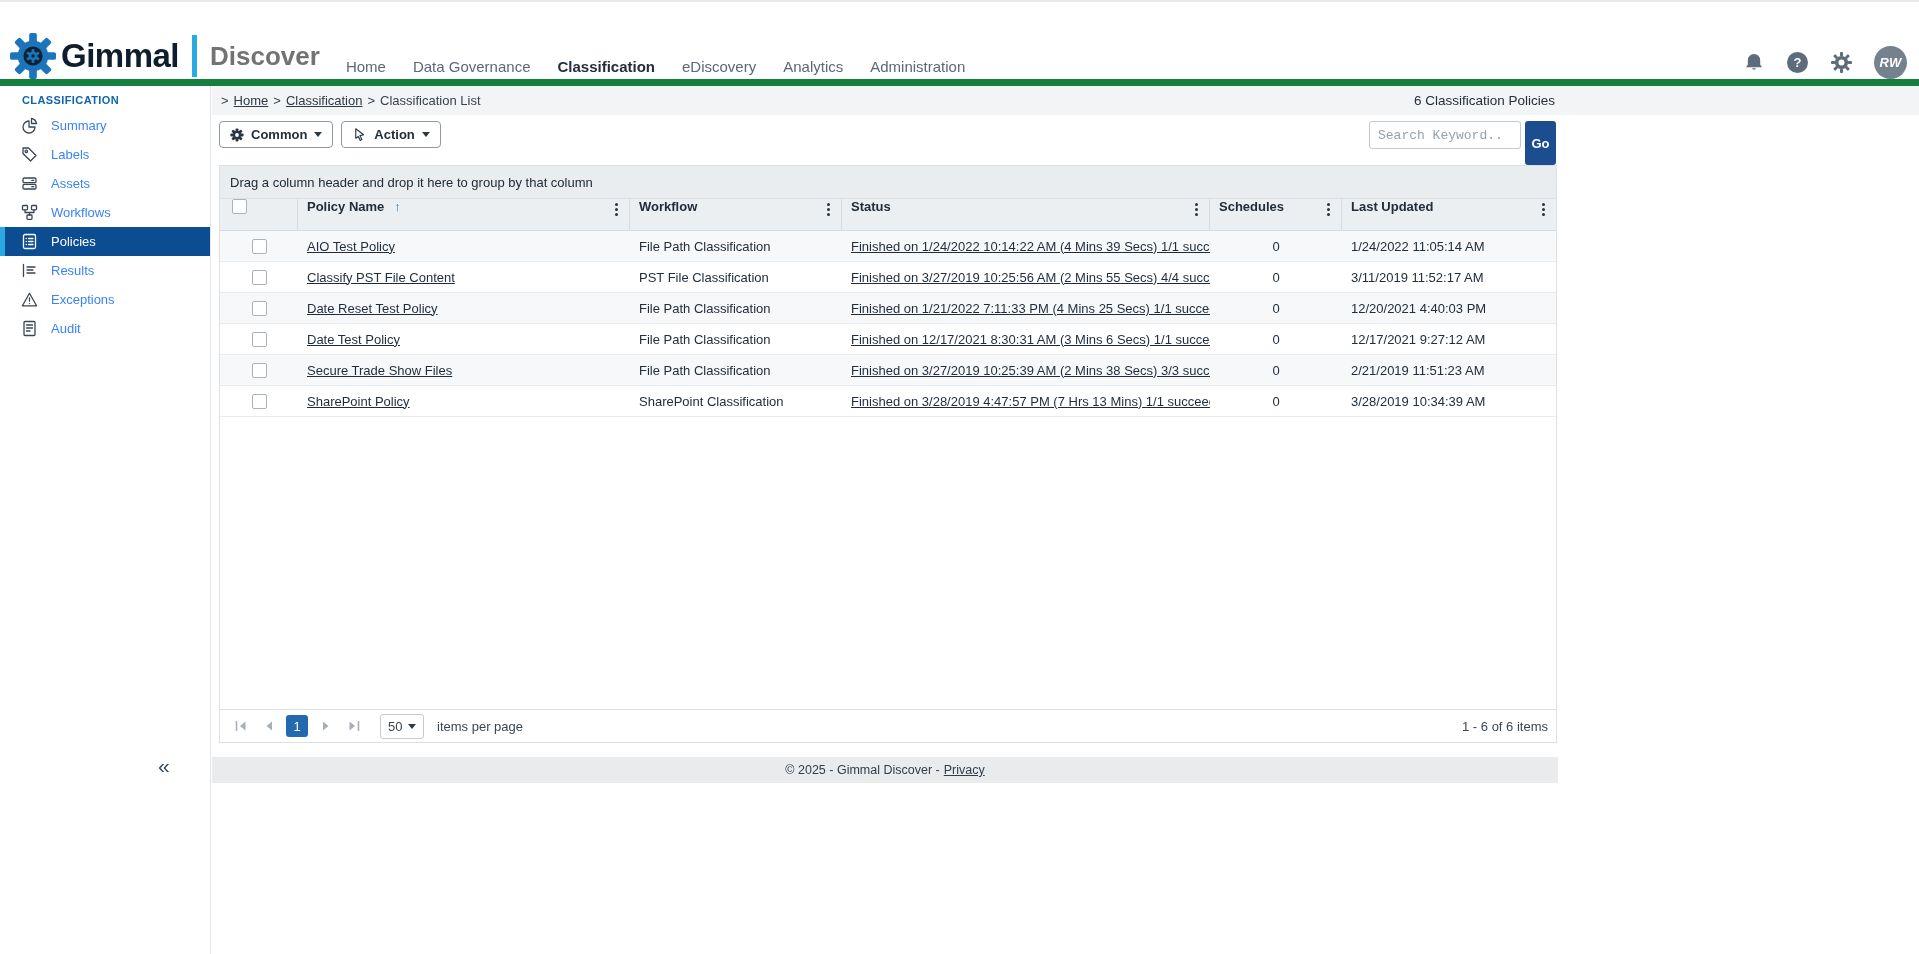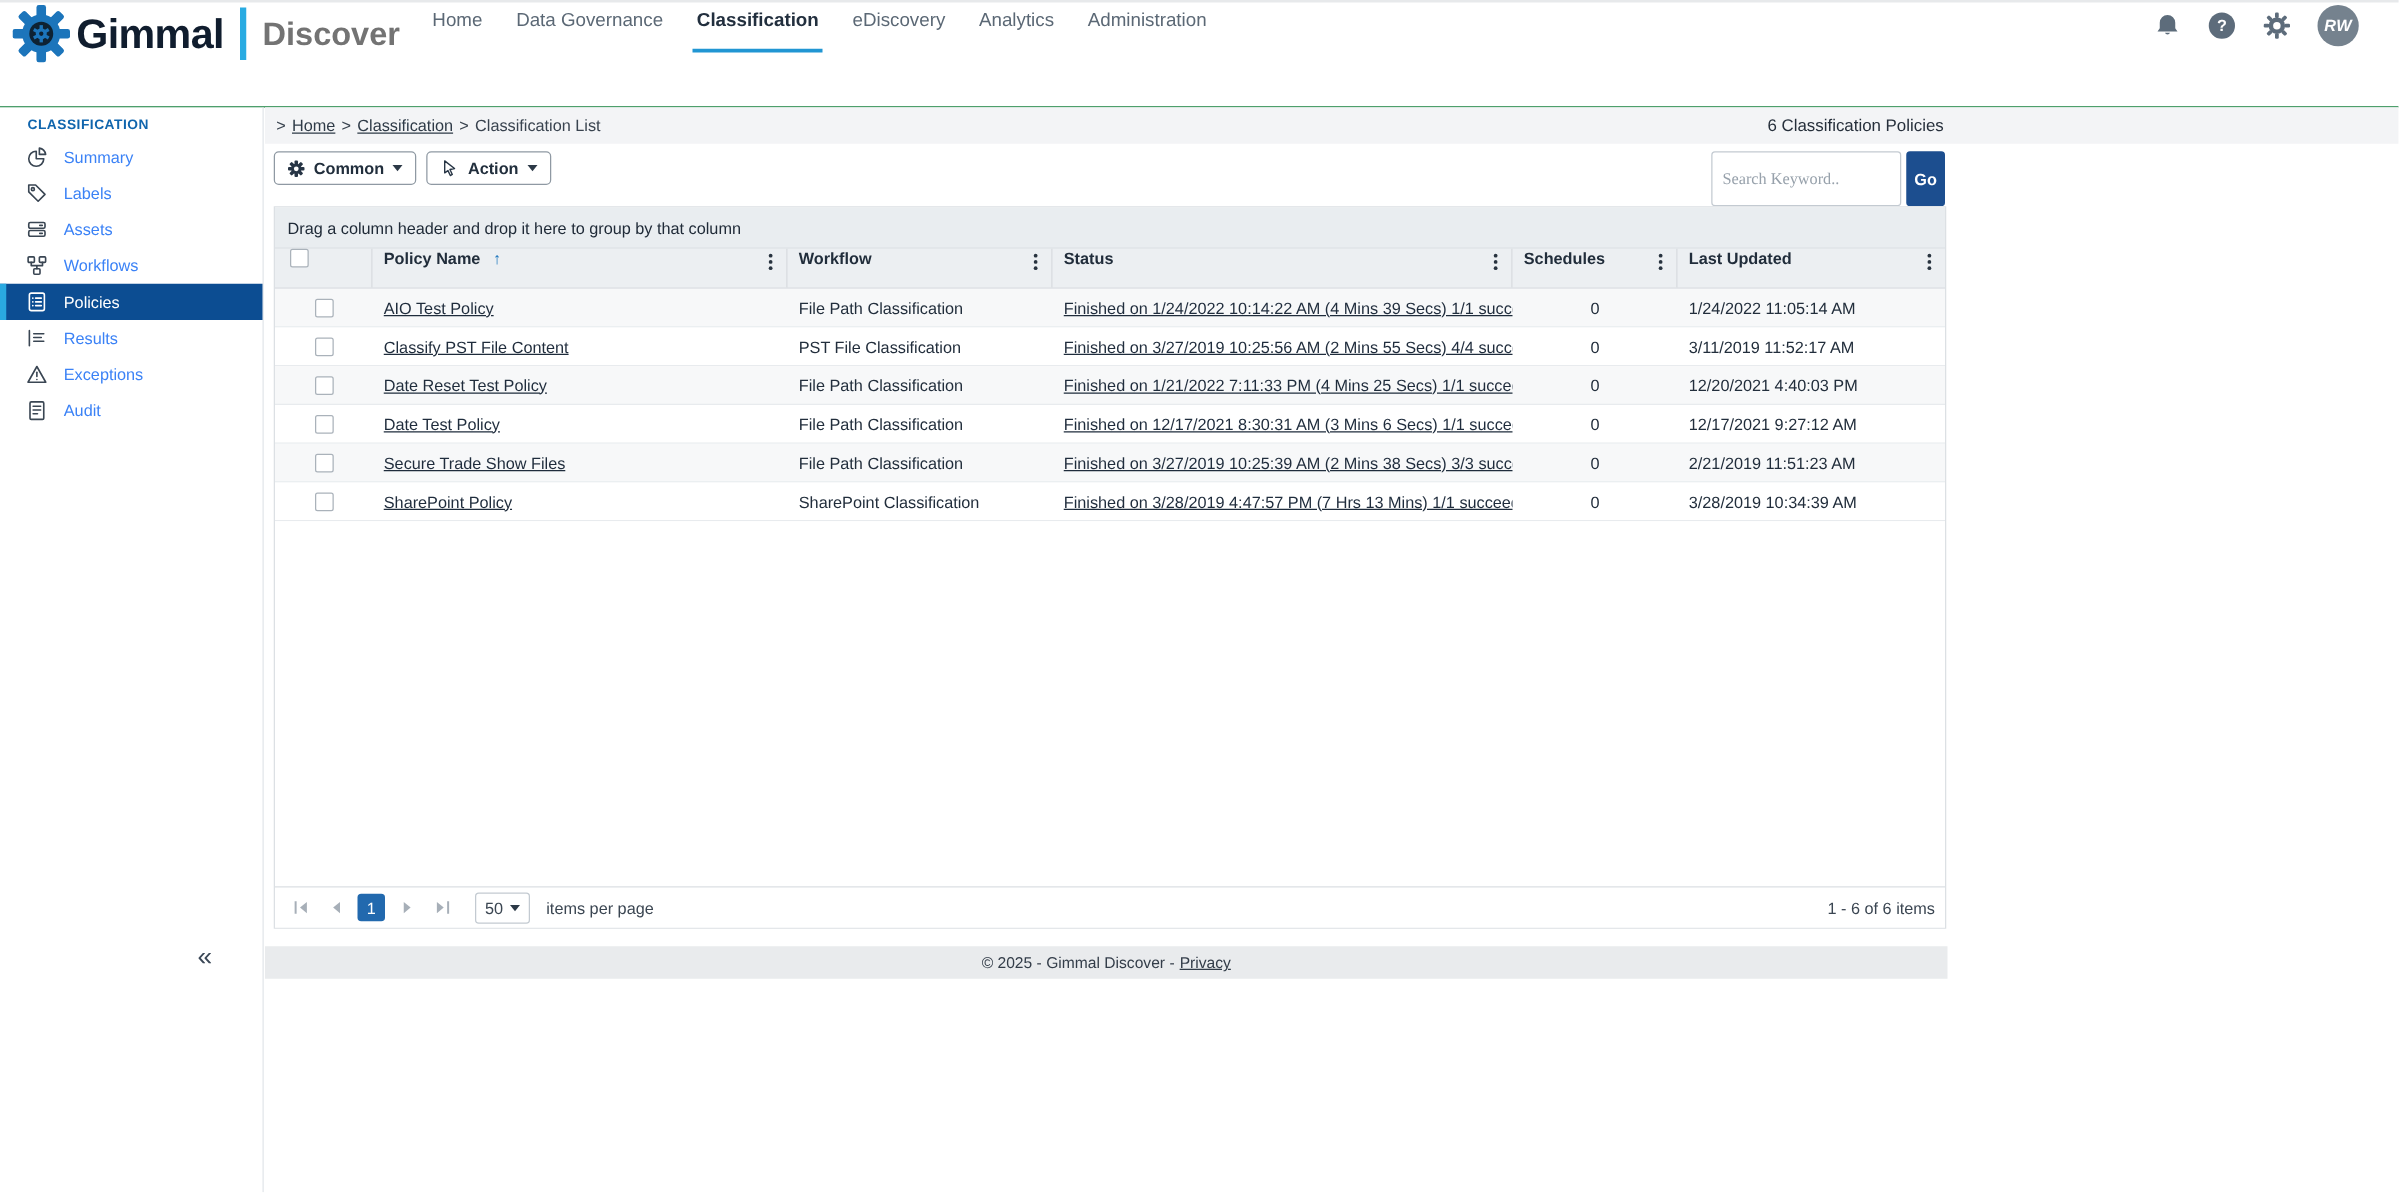--- a/index.html
+++ b/index.html
@@ -1,21 +1,21 @@
 <!DOCTYPE html>
 <html><head>
 <meta charset="utf-8">
 <style>
   * { margin:0; padding:0; box-sizing:border-box; }
   body { background:#fff; font-family:"Liberation Sans", sans-serif; }
   .canvas { position:relative; width:1919px; height:954px; background:#fff; overflow:hidden; border-top:2px solid #e7e9eb; }
 
   
   .topbar { position:absolute; top:2px; left:0; right:0; height:82px; background:#fff;
-            border-bottom:1px solid #15803d; display:flex; align-items:flex-start; padding:0 32px 0 10px; }
+            border-bottom:7px solid #15803d; display:flex; align-items:flex-end; padding:0 12px 0 10px; }
   .logo { display:flex; align-items:center; }
   .logo svg { width:46px; height:46px; }
   .brand-name { font-size:33px; font-weight:700; color:#101d2e; margin-left:5px; letter-spacing:-0.5px; }
   .brand-divider { width:5px; height:42px; background:#29abe2; margin:0 13px; }
   .brand-product { font-size:26px; font-weight:600; color:#737373; }
   .nav { display:flex; gap:27px; margin-left:26px; align-items:center; }
   .nav-item { font-size:15px; color:#5b6875; position:relative; padding:4px 0; cursor:pointer; white-space:nowrap; }
   .nav-item.active { color:#222f3e; font-weight:600; }
   .nav-item.active::after { content:""; position:absolute; left:-3px; right:-3px; bottom:-13px; height:3px; background:#2196d3; }
   .top-icons { margin-left:auto; display:flex; align-items:center; gap:21px; }
@@ -43,22 +43,22 @@
   .breadcrumb { font-size:13px; color:#39434f; display:flex; gap:5px; align-items:center; }
   .bc-link { color:#2e3a47; text-decoration:underline; cursor:pointer; }
   .count { margin-left:auto; font-size:13.5px; color:#262f3b; }
 
   .toolbar { position:absolute; top:35px; left:7px; height:27px; display:flex; gap:8px;border-radius:13px; }
   .btn { display:flex; align-items:center; gap:7px; height:27px; padding:0 10px; border:1px solid #8f99a3; border-radius:4px;
          background:#fff; font-size:13px; color:#212e3c; font-weight:600; cursor:pointer; }
   .caret { width:0; height:0; border-left:4px solid transparent; border-right:4px solid transparent; border-top:5px solid #2c3947; }
 
   .searchbar { position:absolute; top:35px; right:363px; display:flex; gap:4px; height:27px; }
-  .search-input { width:152px; height:44px; border:1px solid #c3cad1; border-radius:3px; padding:0 8px; font-size:13px;
-                  color:#333; background:#fff; font-family:Liberation Serif, serif; outline:none; }
+  .search-input { width:152px; height:28px; border:1px solid #c3cad1; border-radius:3px; padding:0 8px; font-size:13px;
+                  color:#333; background:#fff; font-family:Liberation Mono, monospace; outline:none; }
   .search-input::placeholder { color:#97a1ab; }
   .go-btn { width:31px; height:44px; background:#1c4e8f; color:#fff; border:none; border-radius:3px; font-size:13px;
             font-weight:600; cursor:pointer; font-family:"Liberation Sans",sans-serif; }
 
   
   .grid { position:absolute; left:7px; top:79px; width:1338px; height:578px; border:1px solid #dce0e4; background:#fff;
           display:flex; flex-direction:column; }
   .group-bar { flex:0 0 33px; background:#e9edf0; border-bottom:1px solid #dce0e4; display:flex; align-items:center;
                padding-left:10px; font-size:13px; color:#202b38; }
   .ghead { flex:0 0 32px; display:flex; background:#eceff2; border-bottom:1px solid #d8dce0; }

